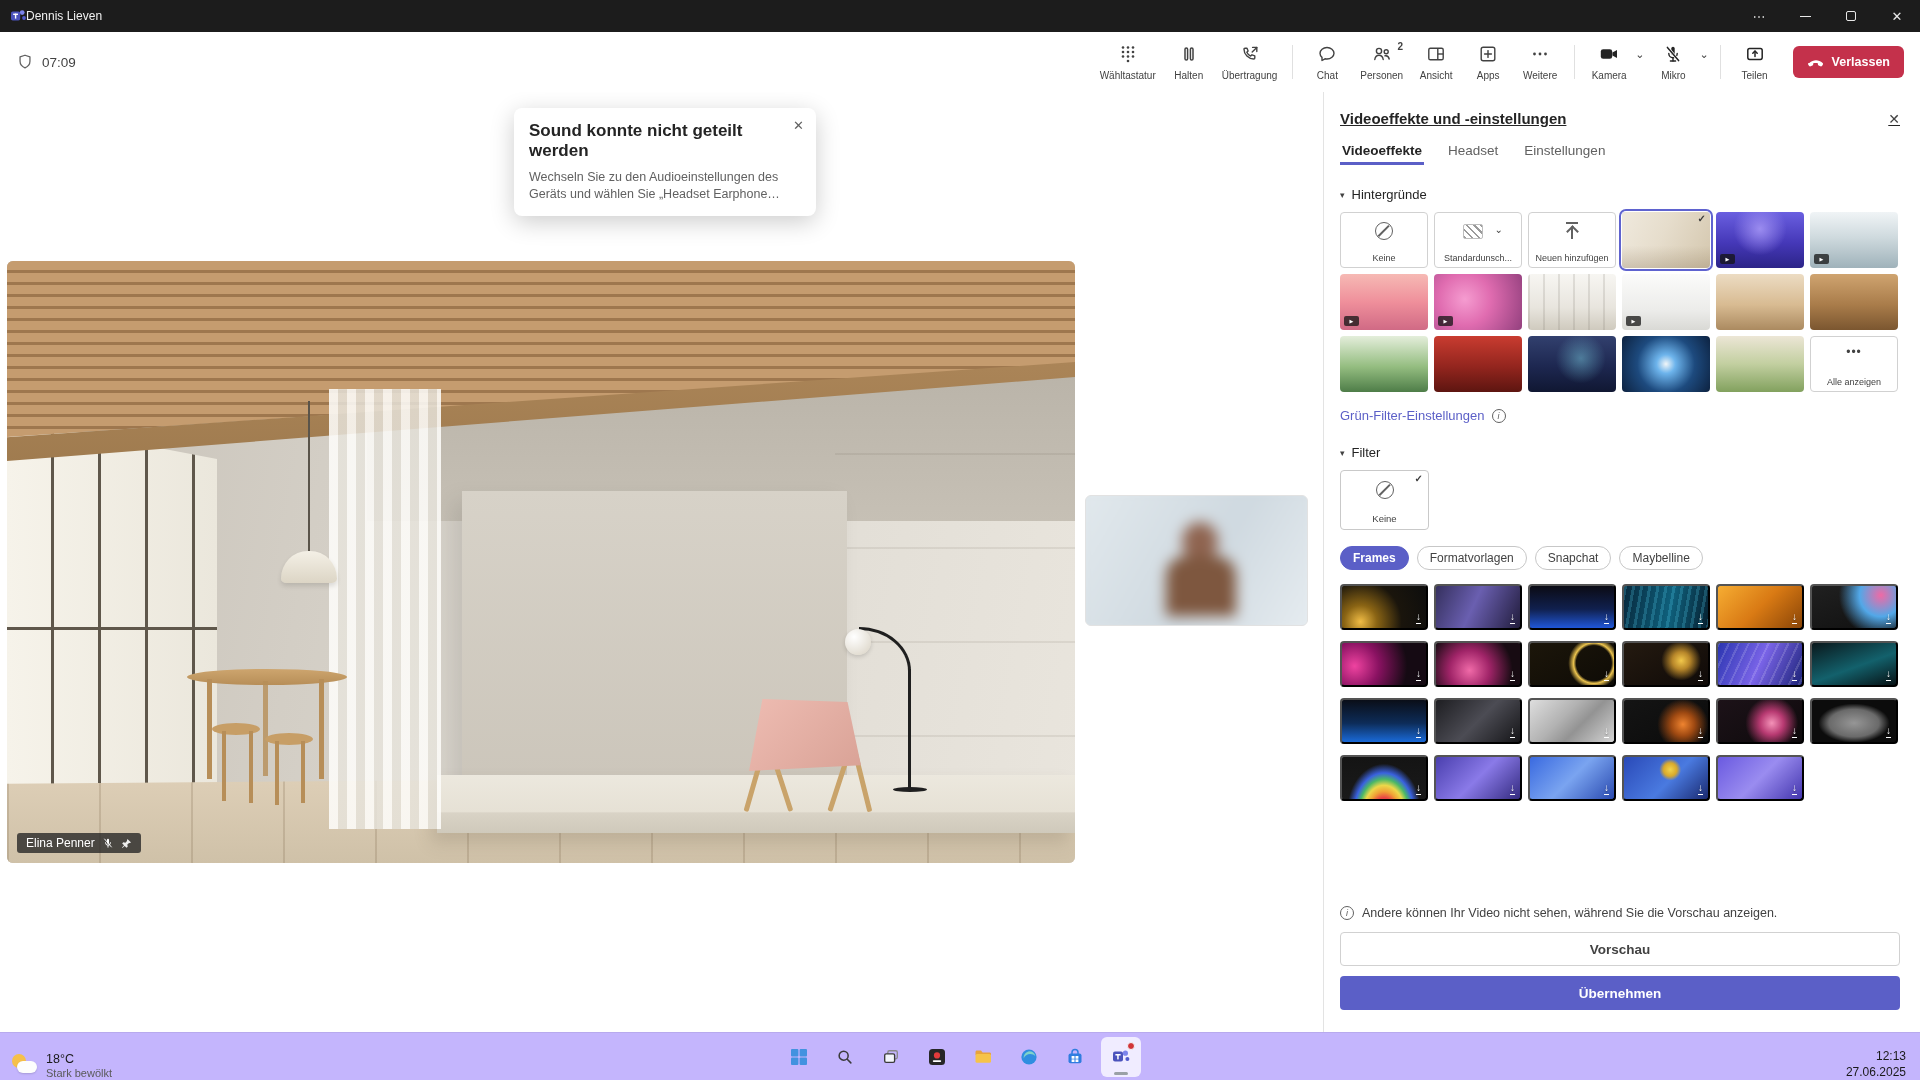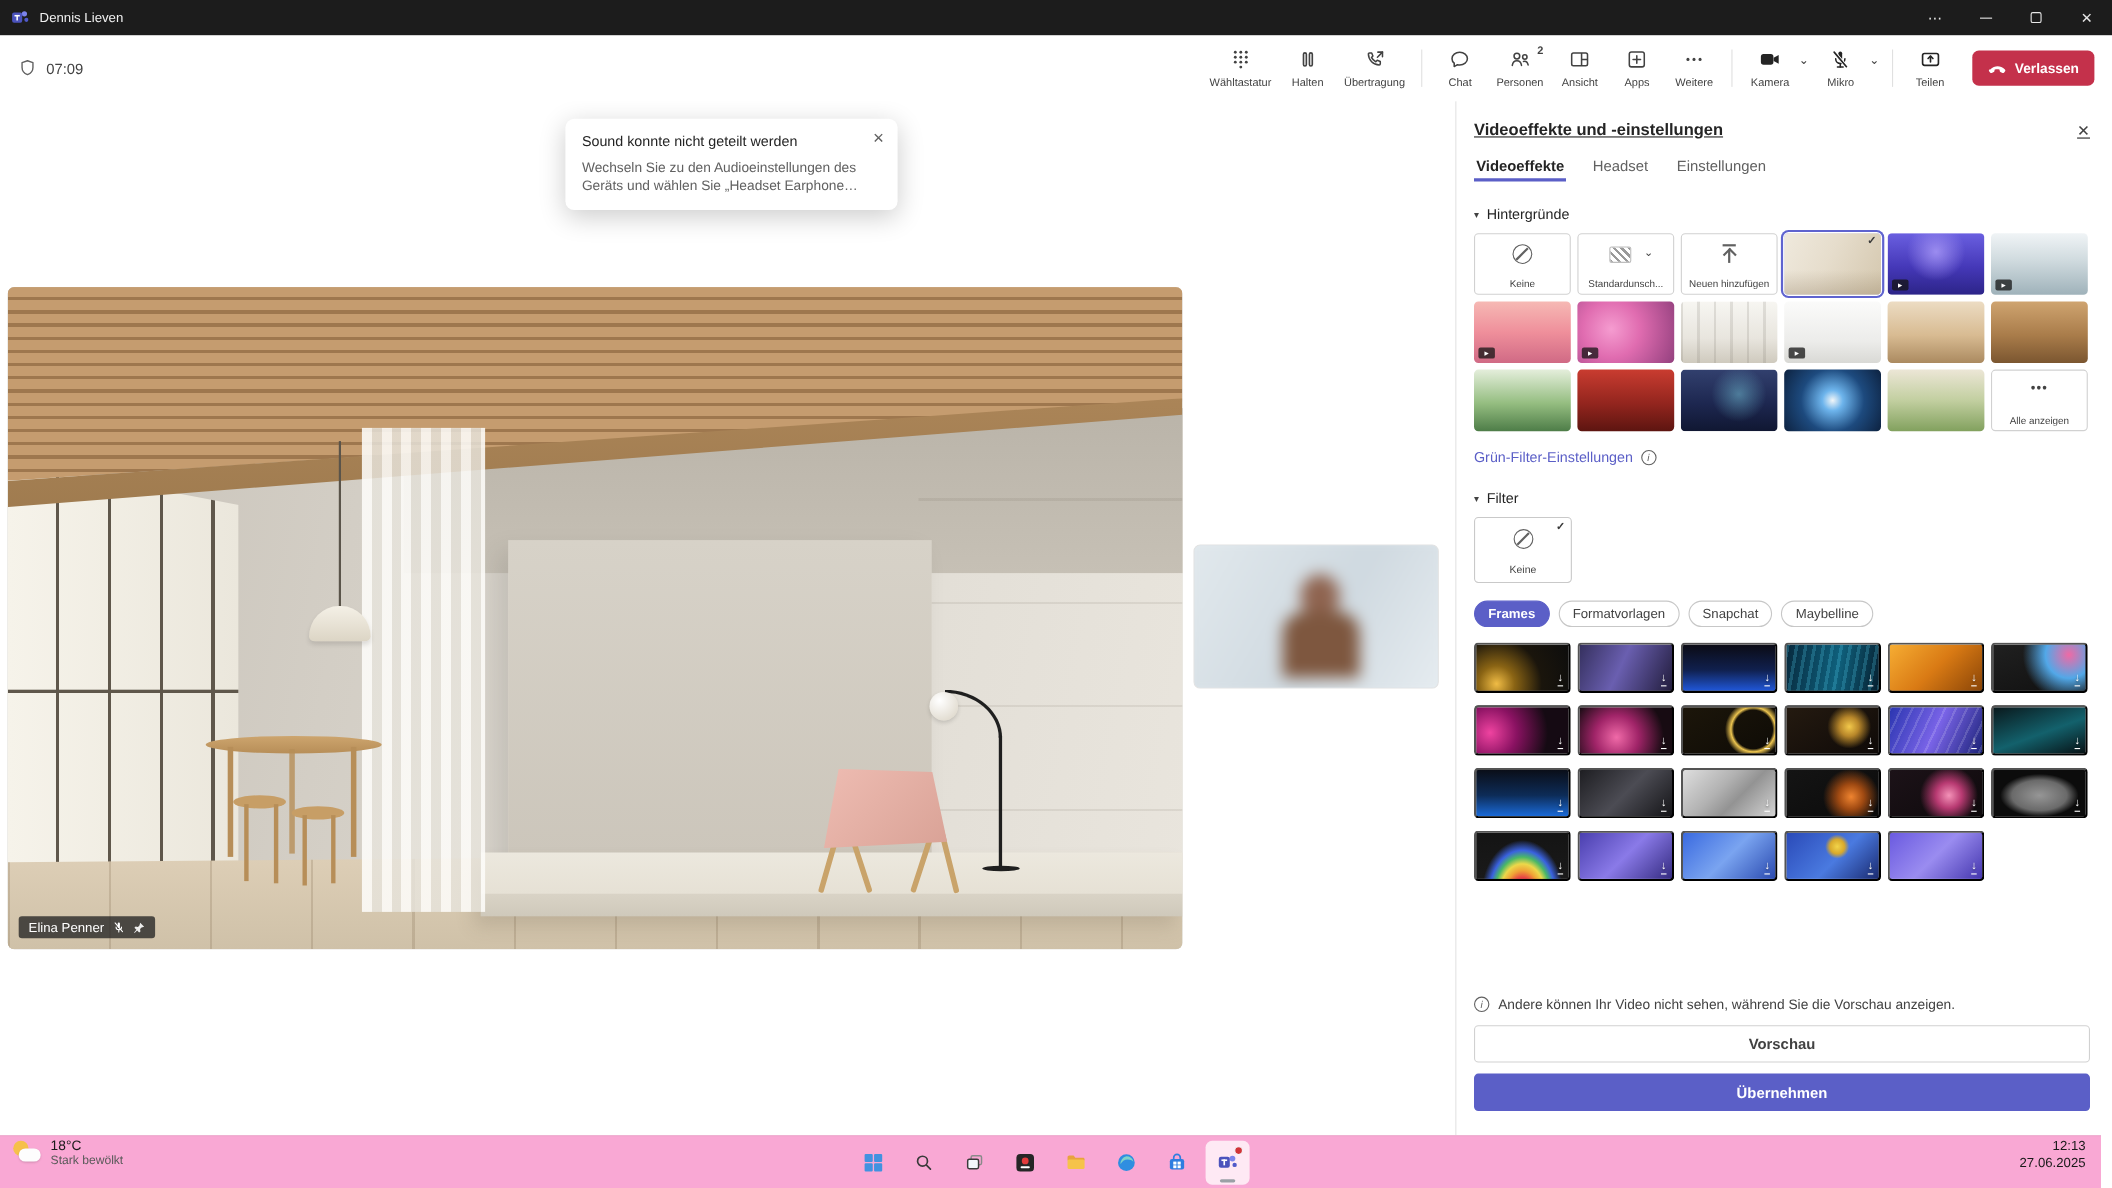--- a/index.html
+++ b/index.html
@@ -2,21 +2,21 @@
 <html><head>
 <meta charset="utf-8">
 <style>
   * { box-sizing: border-box; margin: 0; padding: 0; }
   html,body { width:1920px; height:1080px; overflow:hidden; }
   body { font-family:"Liberation Sans", sans-serif; background:#fff; position:relative; color:#242424; }
   button { font-family:inherit; cursor:pointer; }
 
   
   .titlebar { position:absolute; top:0; left:0; right:0; height:32px; background:#1c1c1c; display:flex; align-items:center; z-index:50; }
-  .tb-left { display:flex; align-items:center; gap:10px; padding-left:10px; }
+  .tb-left { display:flex; align-items:center; padding-left:10px; }
   .tb-title { font-size:12px; color:#f0f0f0; }
   .tb-right { margin-left:auto; display:flex; height:100%; }
   .tb-btn { width:46px; height:100%; display:flex; align-items:center; justify-content:center; color:#e8e8e8; font-size:13px; background:none; border:none; }
   .tb-min-glyph { width:11px; height:1px; background:#e8e8e8; display:block; }
   .tb-max-glyph { width:10px; height:10px; border:1px solid #e8e8e8; border-radius:2px; display:block; }
 
   
   .callbar { position:absolute; top:32px; left:0; right:0; height:60px; background:#fff; display:flex; align-items:center; padding:0 16px; z-index:40; }
   .cb-timer { display:flex; align-items:center; gap:8px; color:#424242; font-size:13.5px; }
   .cb-actions { margin-left:auto; display:flex; align-items:center; }
@@ -70,21 +70,21 @@
 
   .name-tag { position:absolute; left:10px; bottom:10px; display:flex; align-items:center; gap:7px; background:rgba(36,36,36,.78); color:#fff; font-size:12px; padding:3px 9px; border-radius:3px; }
 
   .pip { position:absolute; left:1085px; top:403px; width:223px; height:131px; border-radius:6px; overflow:hidden; border:1px solid #e2e2e2; background:#dfe7ec; }
   .pip-scene { position:absolute; inset:-12px; filter:blur(7px); background:linear-gradient(120deg,#e3eaee 0%,#cfd9e0 55%,#e8eef2 100%); }
   .pip-head { position:absolute; left:108px; top:38px; width:36px; height:40px; border-radius:50%; background:#8f6450; }
   .pip-body { position:absolute; left:92px; top:72px; width:70px; height:60px; border-radius:20px 20px 0 0; background:#7e573f; }
 
   
   .toast { position:absolute; left:514px; top:16px; width:302px; background:#fff; border-radius:8px; box-shadow:0 6px 24px rgba(0,0,0,.20); padding:13px 15px; z-index:30; }
-  .toast-title { font-size:13px; font-weight:normal; color:#242424; }
+  .toast-title { font-size:17px; font-weight:bold; color:#242424; }
   .toast-body { font-size:12.5px; color:#616161; line-height:1.35; margin-top:8px; width:258px; }
   .toast-close { position:absolute; top:10px; right:12px; background:none; border:none; color:#616161; font-size:13px; }
 
   
   .panel { position:absolute; top:92px; right:0; width:597px; bottom:48px; background:#fff; border-left:1px solid #e3e3e3; display:flex; flex-direction:column; padding:18px 20px 22px 16px; }
   .p-header { display:flex; align-items:center;text-decoration:underline; }
   .p-title { font-size:15px; font-weight:bold; }
   .p-close { margin-left:auto; font-size:14px; color:#424242; background:none; border:none; }
   .p-tabs { display:flex; gap:22px; margin-top:16px; }
   .p-tab { font-size:13.5px; color:#616161; padding:0 2px 7px; background:none; border:none; }
@@ -134,21 +134,21 @@
   .frames-grid { display:flex; flex-wrap:wrap; gap:11px 6px; margin-top:14px; width:558px; }
   .frame-tile { position:relative; width:88px; height:46px; border-radius:4px; overflow:hidden; background:#222; }
   .dl-ico { position:absolute; right:5px; bottom:4px; color:#fff; font-size:10px; line-height:1; border-bottom:1.5px solid #fff; padding-bottom:1px; text-shadow:0 1px 2px rgba(0,0,0,.55); }
 
   .p-bottom { margin-top:auto; }
   .note-row { display:flex; gap:8px; align-items:center; font-size:12.5px; color:#424242; margin-bottom:12px; }
   .btn-secondary { width:100%; height:34px; border:1px solid #d1d1d1; background:#fff; border-radius:4px; font-size:13.5px; font-weight:bold; color:#424242; }
   .btn-primary { width:100%; height:34px; border:none; background:#5b5fc7; border-radius:4px; font-size:13.5px; font-weight:bold; color:#fff; margin-top:10px; }
 
   
-  .taskbar { position:absolute; left:0; right:10px; bottom:0; height:48px; background:#f9a8d4; border-top:1px solid rgba(0,0,0,.06); display:flex; align-items:flex-start; z-index:60; }
+  .taskbar { position:absolute; left:0; right:0; bottom:0; height:48px; background:#c4b5fd; border-top:1px solid rgba(0,0,0,.06); display:flex; align-items:flex-end; z-index:60; }
   .tk-weather { display:flex; align-items:center; gap:8px; padding-left:12px; width:230px; }
   .w-icon { position:relative; width:26px; height:22px; }
   .w-sun { position:absolute; left:0; top:0; width:14px; height:14px; border-radius:50%; background:#f6c04a; }
   .w-cloud { position:absolute; left:5px; top:7px; width:20px; height:12px; border-radius:10px; background:#fdfdfd; box-shadow:0 1px 2px rgba(0,0,0,.15); }
   .w-temp { font-size:12.5px; color:#1a1a1a; line-height:1.3; }
   .w-cond { font-size:11px; color:#5a5a5a; line-height:1.2; }
   .tk-center { position:absolute; left:50%; transform:translateX(-50%); display:flex; gap:6px; align-items:center; height:100%; }
   .tk-icon { width:40px; height:40px; border-radius:6px; display:flex; align-items:center; justify-content:center; position:relative; background:none; border:none; }
   .tk-icon.app-active { background:rgba(255,255,255,.75); }
   .active-dash { position:absolute; bottom:2px; left:50%; transform:translateX(-50%); width:14px; height:3px; border-radius:2px; background:#9aa0a6; }

